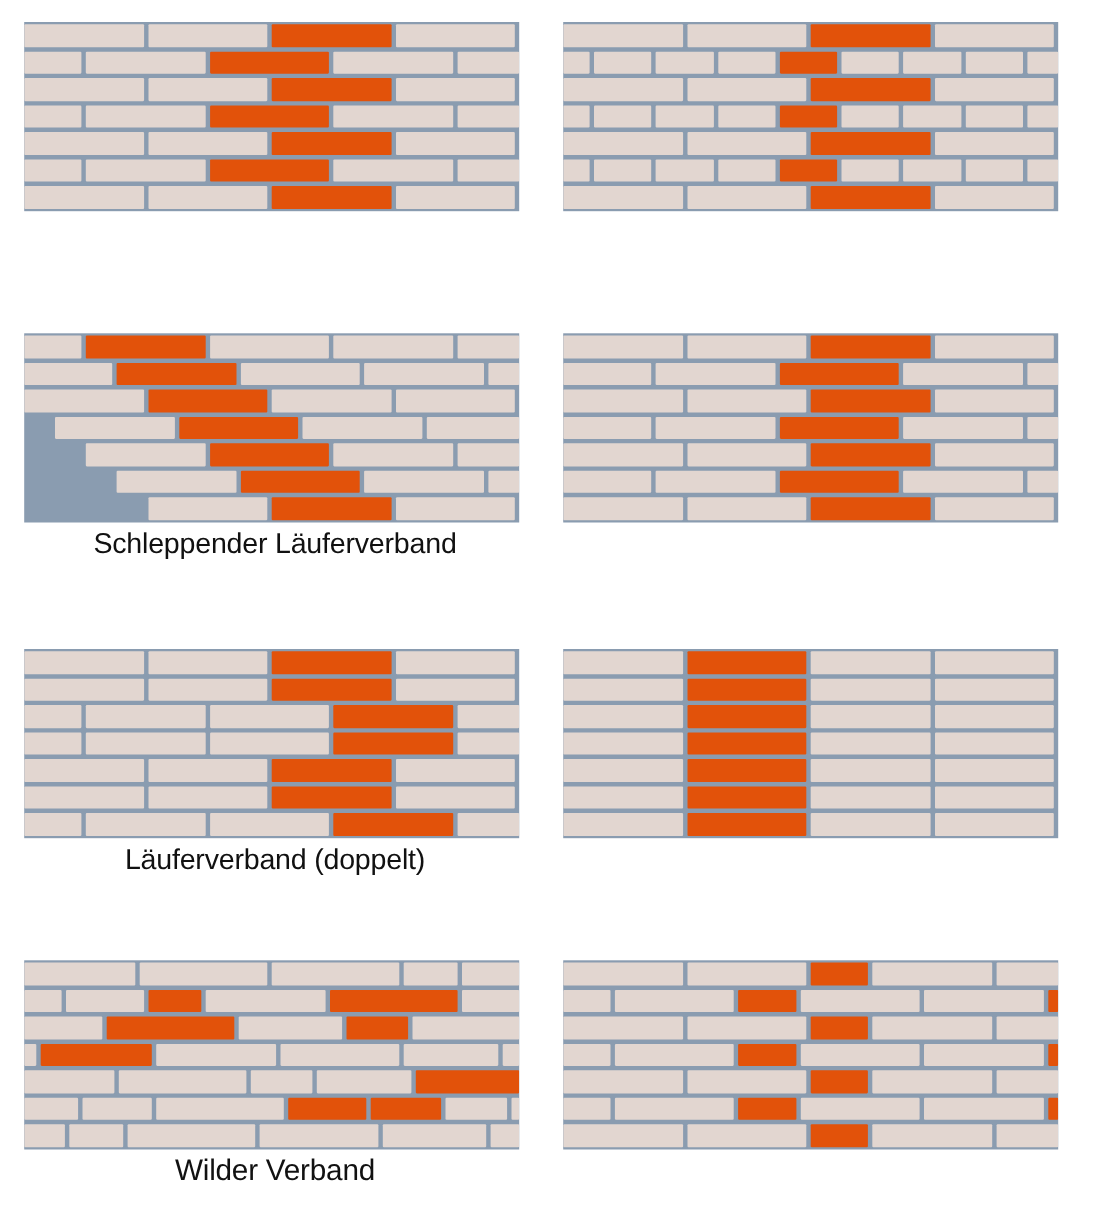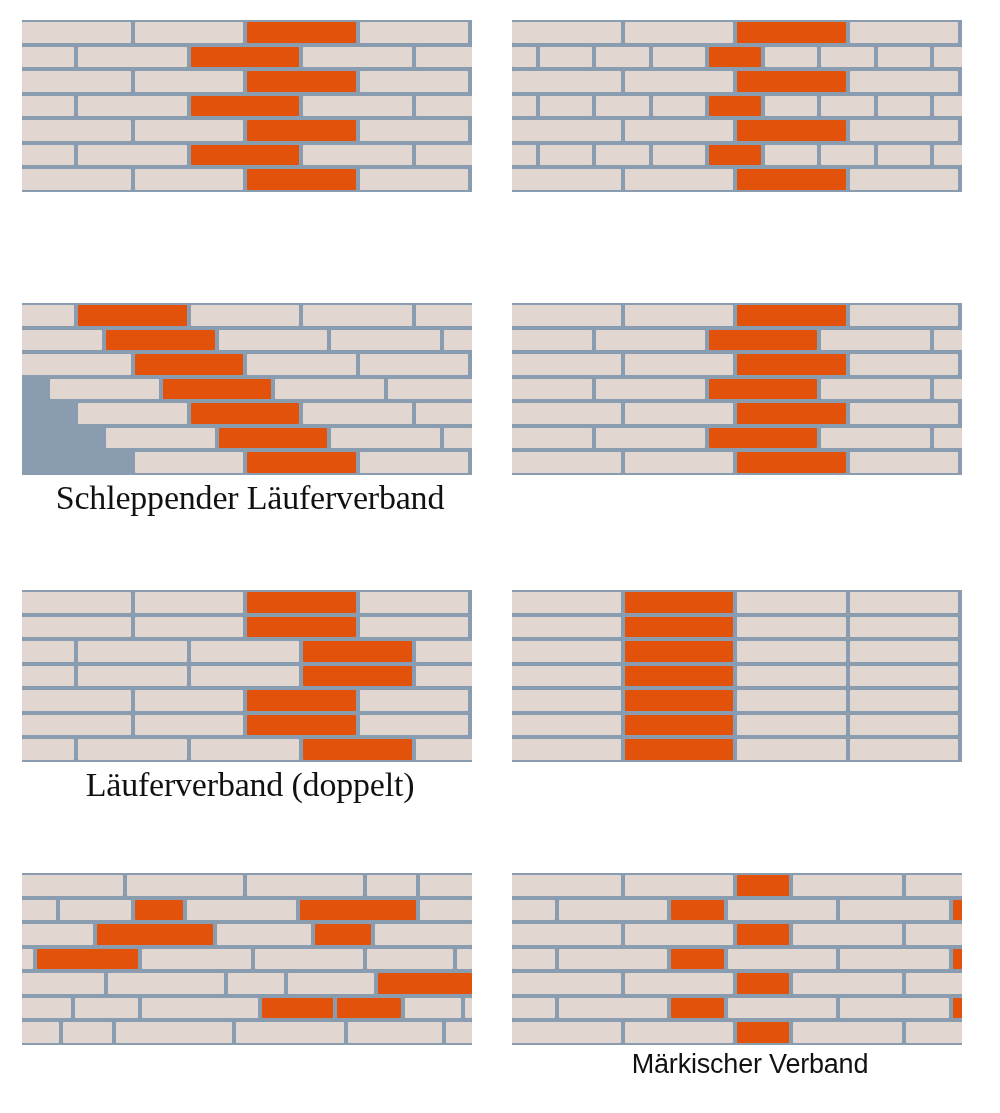--- a/index.html
+++ b/index.html
@@ -50,22 +50,21 @@
     left: 0;
     width: 500px;
     text-align: center;
     font-size: 27px;
     color: #111111;
     font-family: "Liberation Sans", sans-serif;
     letter-spacing: -0.2px;
     white-space: nowrap;
   }
   .cell.wide-cap .caption {
-    font-size: 34px;
-    font-family: Liberation Serif, serif;
+    font-size: 26px;
   }
 </style>
 </head>
 <body>
 
 <div id="grid">
     <div class="cell">
       <div class="panel">
         <div class="brick" style="left: 0px; top: 2px; width: 108.5px; height: 20.5714px;"></div>
         <div class="brick" style="left: 112.5px; top: 2px; width: 108.5px; height: 20.5714px;"></div>
@@ -320,20 +319,21 @@
         <div class="brick hi" style="left: 315px; top: 124.857px; width: 63.5px; height: 20.5714px;"></div>
         <div class="brick" style="left: 382.5px; top: 124.857px; width: 56px; height: 20.5714px;"></div>
         <div class="brick" style="left: 442.5px; top: 124.857px; width: 7.5px; height: 20.5714px;"></div>
         <div class="brick" style="left: 0px; top: 149.429px; width: 37.25px; height: 20.5714px;"></div>
         <div class="brick" style="left: 41.25px; top: 149.429px; width: 48.5px; height: 20.5714px;"></div>
         <div class="brick" style="left: 93.75px; top: 149.429px; width: 116px; height: 20.5714px;"></div>
         <div class="brick" style="left: 213.75px; top: 149.429px; width: 108.5px; height: 20.5714px;"></div>
         <div class="brick" style="left: 326.25px; top: 149.429px; width: 93.5px; height: 20.5714px;"></div>
         <div class="brick" style="left: 423.75px; top: 149.429px; width: 26.25px; height: 20.5714px;"></div>
       </div>
+      <div class="caption">Wilder Verband</div>
     </div>
     <div class="cell right">
       <div class="panel">
         <div class="brick" style="left: 0px; top: 2px; width: 108.5px; height: 20.5714px;"></div>
         <div class="brick" style="left: 112.5px; top: 2px; width: 108.5px; height: 20.5714px;"></div>
         <div class="brick hi" style="left: 225px; top: 2px; width: 52.25px; height: 20.5714px;"></div>
         <div class="brick" style="left: 281.25px; top: 2px; width: 108.5px; height: 20.5714px;"></div>
         <div class="brick" style="left: 393.75px; top: 2px; width: 56.25px; height: 20.5714px;"></div>
         <div class="brick" style="left: 0px; top: 26.5714px; width: 42.875px; height: 20.5714px;"></div>
         <div class="brick" style="left: 46.875px; top: 26.5714px; width: 108.5px; height: 20.5714px;"></div>
@@ -362,15 +362,14 @@
         <div class="brick hi" style="left: 159.375px; top: 124.857px; width: 52.25px; height: 20.5714px;"></div>
         <div class="brick" style="left: 215.625px; top: 124.857px; width: 108.5px; height: 20.5714px;"></div>
         <div class="brick" style="left: 328.125px; top: 124.857px; width: 108.5px; height: 20.5714px;"></div>
         <div class="brick hi" style="left: 440.625px; top: 124.857px; width: 9.375px; height: 20.5714px;"></div>
         <div class="brick" style="left: 0px; top: 149.429px; width: 108.5px; height: 20.5714px;"></div>
         <div class="brick" style="left: 112.5px; top: 149.429px; width: 108.5px; height: 20.5714px;"></div>
         <div class="brick hi" style="left: 225px; top: 149.429px; width: 52.25px; height: 20.5714px;"></div>
         <div class="brick" style="left: 281.25px; top: 149.429px; width: 108.5px; height: 20.5714px;"></div>
         <div class="brick" style="left: 393.75px; top: 149.429px; width: 56.25px; height: 20.5714px;"></div>
       </div>
-      <div class="caption">Märkischer Verband</div>
     </div>
   </div>
 
 </body></html>

